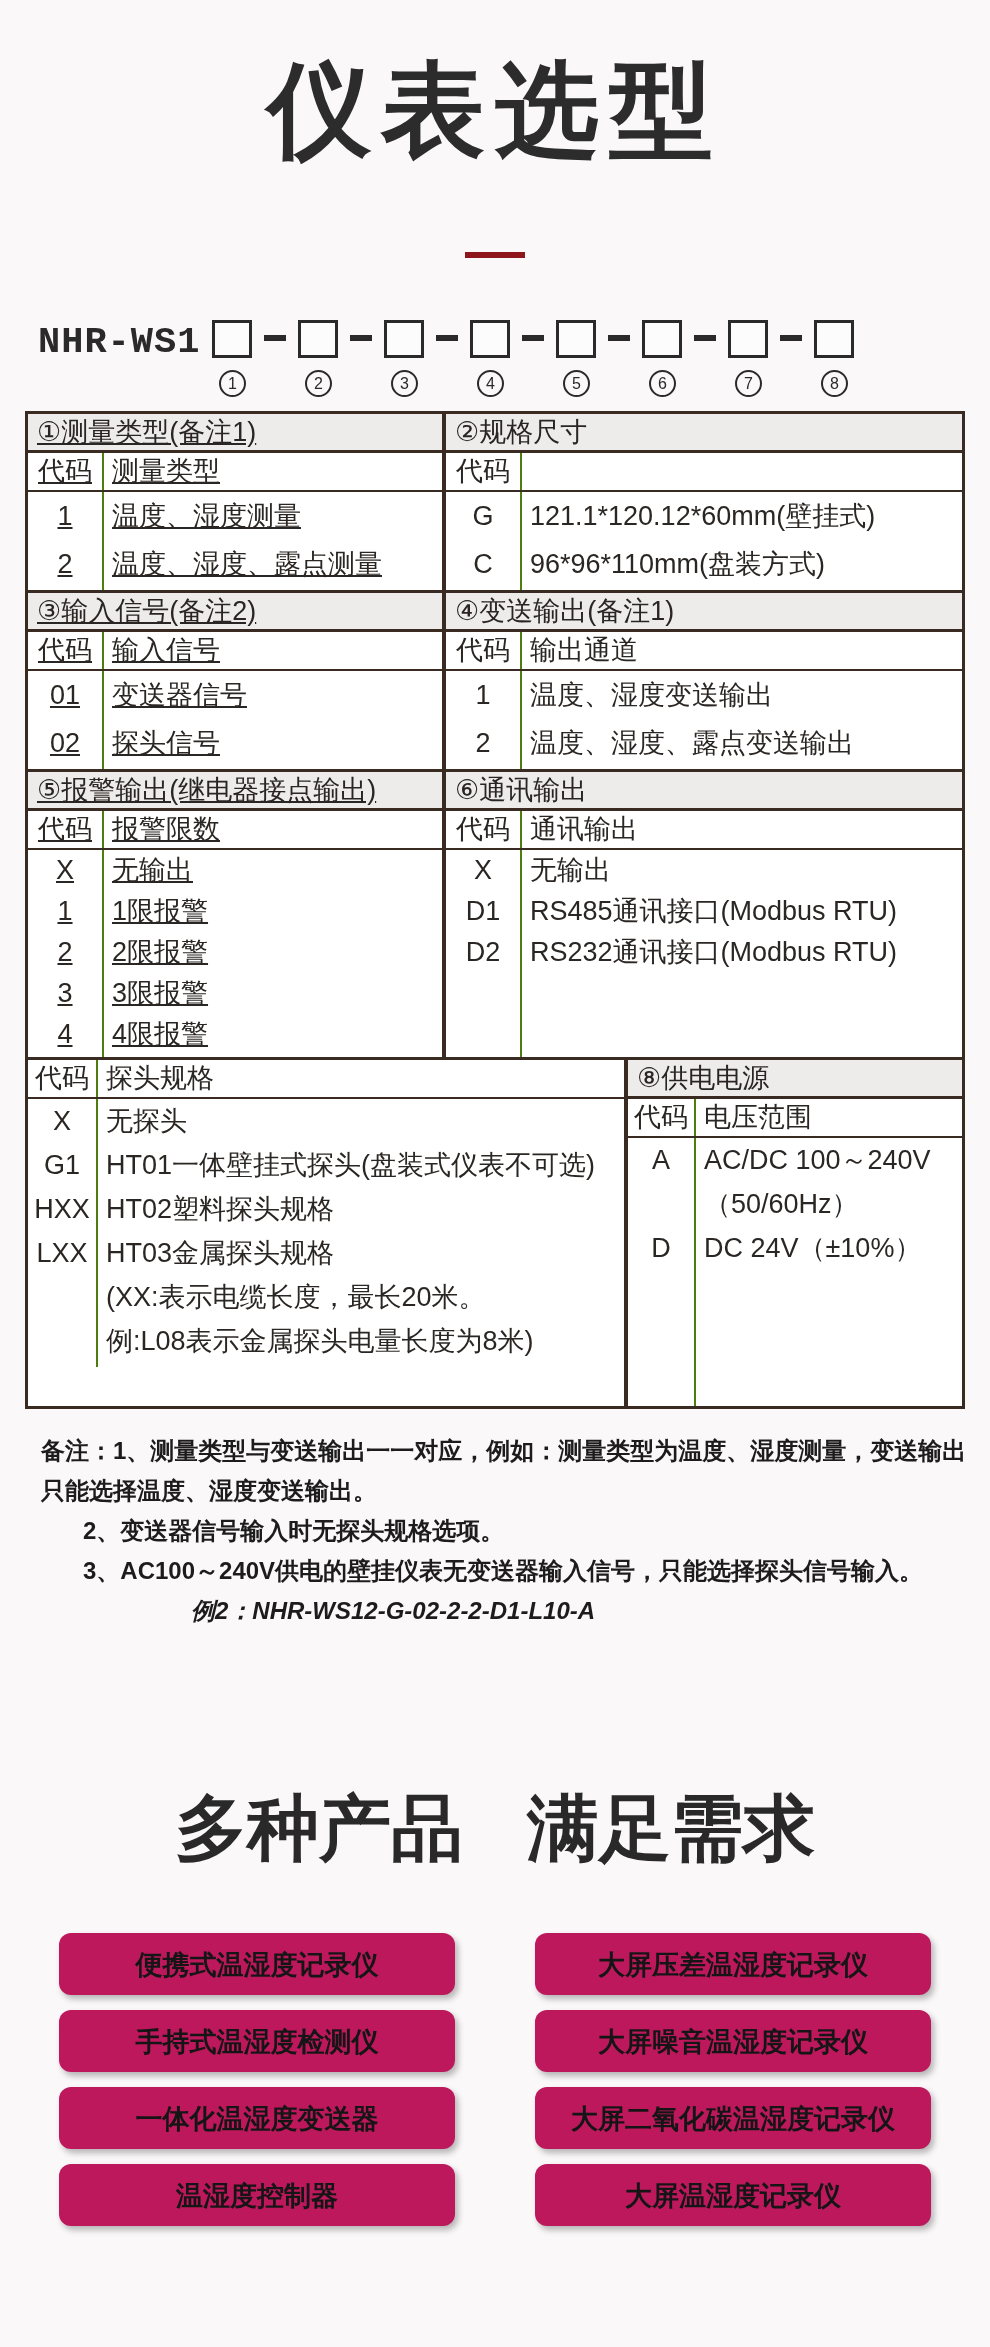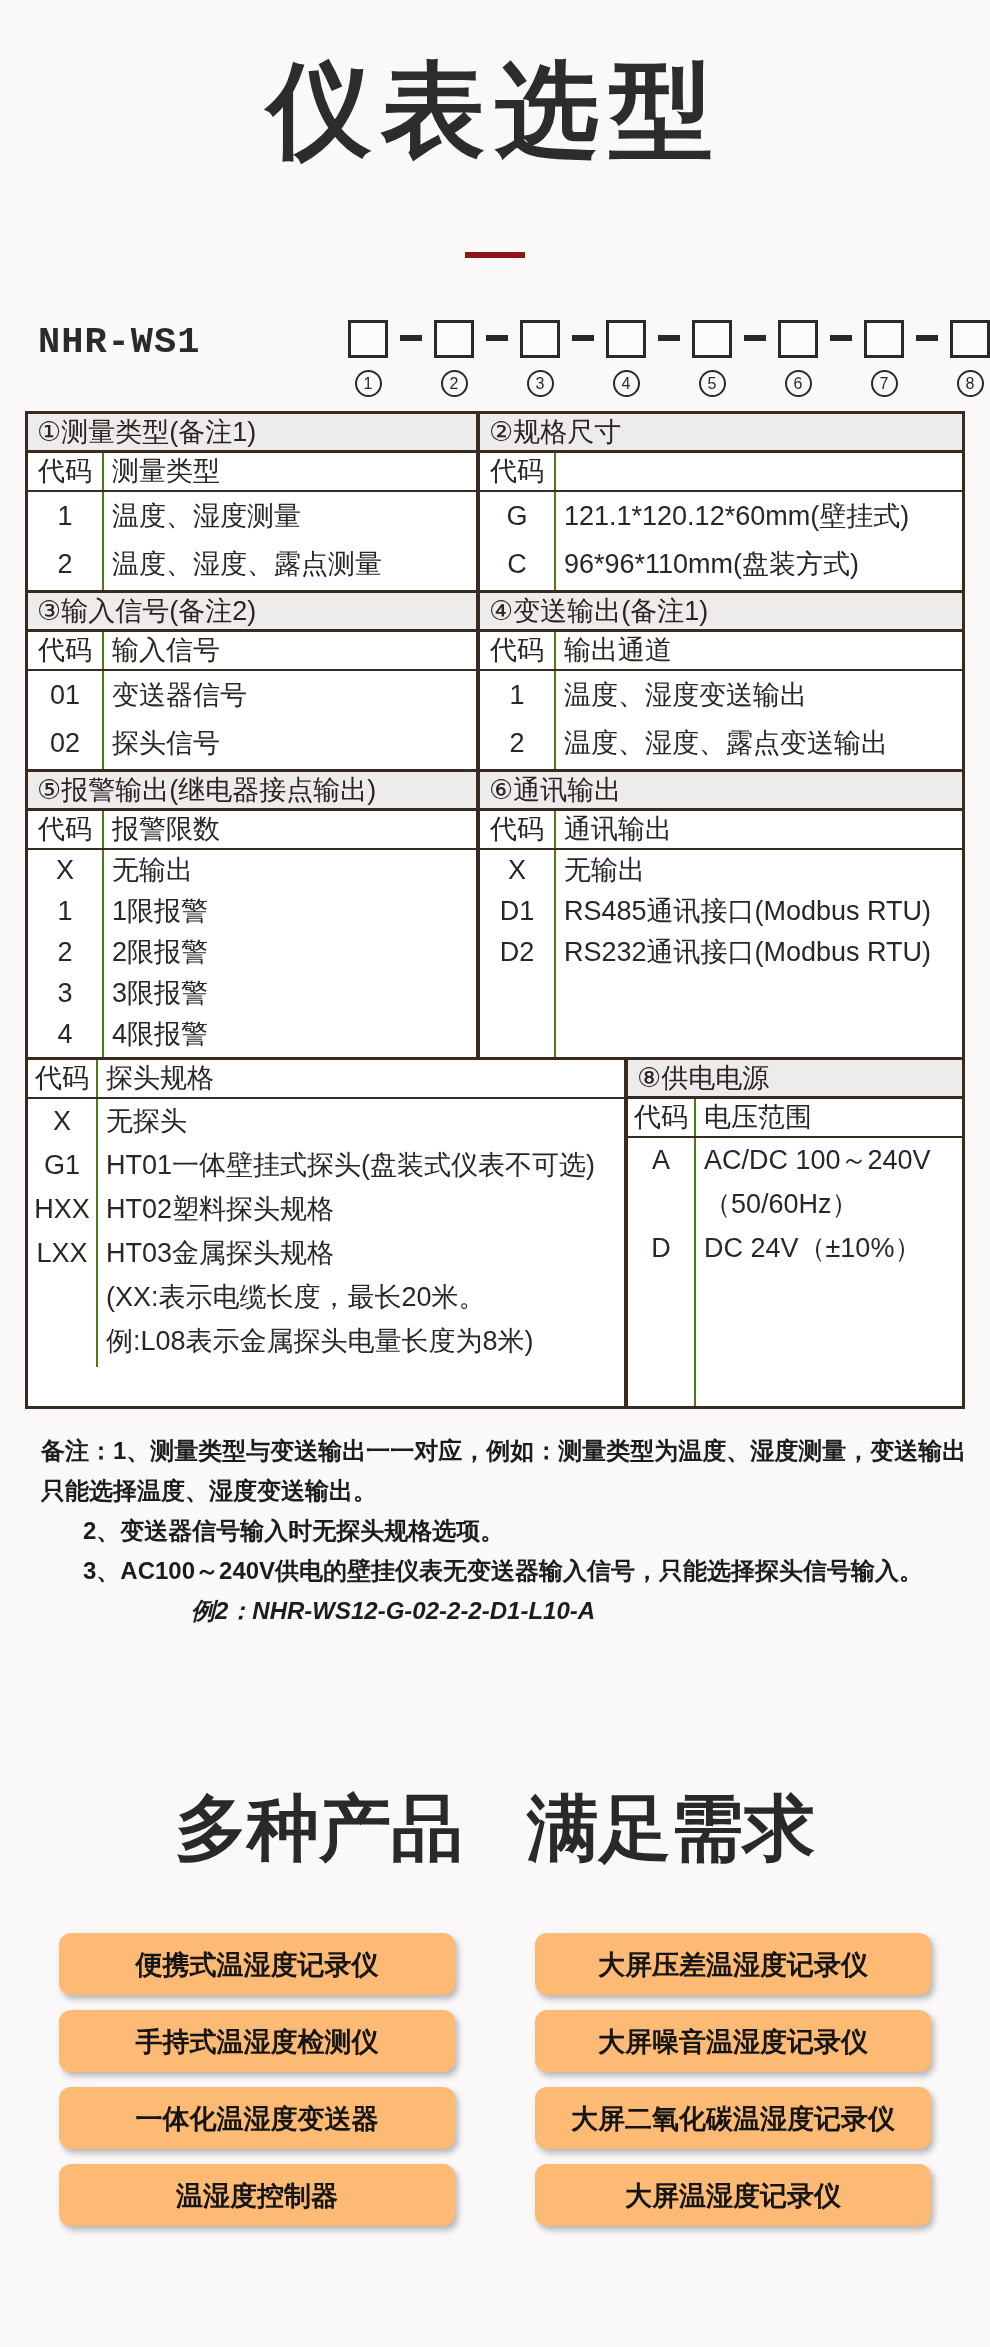--- a/index.html
+++ b/index.html
@@ -25,21 +25,20 @@
     width:60px;height:6px;
     margin:70px auto 0;
     background:#8e1519;
   }
   
   .model-row{
     display:flex;
     align-items:flex-start;
     padding-left:38px;
     margin-top:62px;
-    justify-content:space-between;
   }
   .model-prefix{
     font-size:37px;
     font-weight:700;
     letter-spacing:1px;
     color:#2b2a2a;
     margin-right:12px;
     margin-top:1px;
     font-family:"Liberation Mono","DejaVu Sans Mono","Liberation Sans",sans-serif;
   }
@@ -70,21 +69,21 @@
     width:940px;
     margin:14px auto 0;
     border:3px solid #3a2b22;
     background:#ffffff;
     box-sizing:border-box;
   }
   .band{display:flex;}
   .band + .band{border-top:3px solid #3a2b22;}
   .section{box-sizing:border-box;}
   .section.left{border-right:4px solid #3a2b22;}
-  .b123 .section.left{width:452px;}
+  .b123 .section.left{width:418px;text-decoration:underline;}
   .b123 .section.right{flex:1;}
   .b4 .section.left{width:600px;}
   .b4 .section.right{flex:1;}
   .sec-header{
     height:36px;line-height:36px;
     background:#eeeceb;
     border-bottom:3px solid #3a2b22;
     padding-left:9px;
     font-size:27px;
     color:#2a2522;
@@ -136,21 +135,21 @@
   .product-grid{
     margin:56px auto 0;
     width:872px;
     display:grid;
     grid-template-columns:396px 396px;
     column-gap:80px;
     row-gap:15px;
   }
   .product-btn{
     height:62px;
-    background:#fdba74;
+    background:#be185d;
     border:none;
     border-radius:12px;
     box-shadow:3px 4px 6px rgba(0,0,0,0.28);
     font-family:inherit;
     font-size:27px;
     font-weight:700;
     color:#151515;
     text-align:center;
     line-height:62px;
     cursor:pointer;

